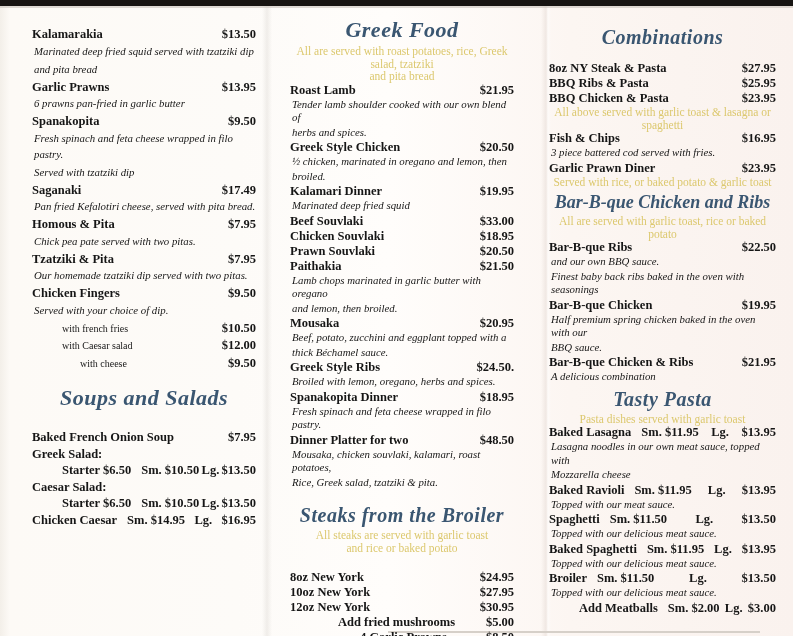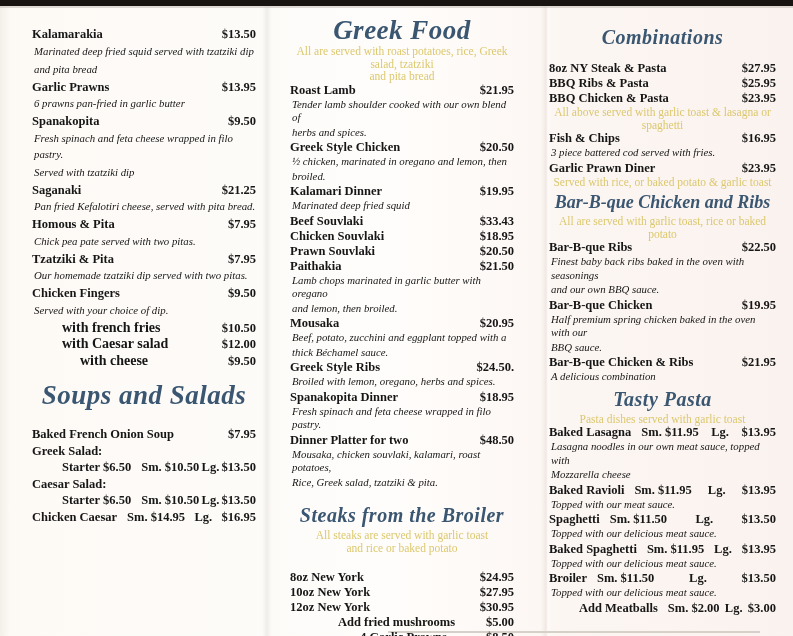--- a/index.html
+++ b/index.html
@@ -26,32 +26,32 @@
 
   .col{position:absolute;top:8px;display:block;}
   .col-left{left:32px;width:224px;padding-top:8px;}
   .col-mid{left:290px;width:224px;padding-top:6px;}
   .col-right{left:549px;width:227px;padding-top:14px;}
 
   .heading{
     text-align:center;font-style:italic;font-weight:bold;color:var(--heading);
     margin:3px 0 2px;letter-spacing:.5px;
   }
-  .h-xl{font-size:27px;line-height:26px;}
+  .h-xl{font-size:22px;line-height:26px;}
   .h-lg{font-size:20px;line-height:24px;}
   .h-md{font-size:18px;line-height:22px;letter-spacing:0;}
 
   .note-line{
     text-align:center;color:var(--note);font-size:11.5px;line-height:12.5px;font-weight:normal;
   }
 
   .row{display:flex;align-items:baseline;font-size:12.5px;font-weight:bold;}
   .col-loose .row{line-height:16.5px;}
   .col-tight .row{line-height:15px;}
-  .row.w-normal .iname{font-weight:bold;font-size:14px;}
+  .row.w-normal .iname{font-weight:normal;font-size:10px;}
   .iname{white-space:nowrap;}
   .imid{margin-left:10px;white-space:nowrap;}
   .ilg{margin-left:auto;white-space:nowrap;}
   .iprice{margin-left:auto;white-space:nowrap;}
   .ind-1{padding-left:30px;}
   .ind-2{padding-left:48px;}
   .ind-3{padding-left:70px;}
 
   .desc{font-style:italic;font-size:10.8px;margin-left:2px;}
   .col-loose .desc{line-height:16px;margin-bottom:2px;}
@@ -85,21 +85,21 @@
       </div>
       <div class="desc">6 prawns pan-fried in garlic butter</div>
       <div class="row">
         <span class="iname">Spanakopita</span>
         <span class="iprice">$9.50</span>
       </div>
       <div class="desc">Fresh spinach and feta cheese wrapped in filo pastry.</div>
       <div class="desc">Served with tzatziki dip</div>
       <div class="row">
         <span class="iname">Saganaki</span>
-        <span class="iprice">$21.25</span>
+        <span class="iprice">$17.49</span>
       </div>
       <div class="desc">Pan fried Kefalotiri cheese, served with pita bread.</div>
       <div class="row">
         <span class="iname">Homous &amp; Pita</span>
         <span class="iprice">$7.95</span>
       </div>
       <div class="desc">Chick pea pate served with two pitas.</div>
       <div class="row">
         <span class="iname">Tzatziki &amp; Pita</span>
         <span class="iprice">$7.95</span>
@@ -170,21 +170,21 @@
       </div>
       <div class="desc">½ chicken, marinated in oregano and lemon, then</div>
       <div class="desc">broiled.</div>
       <div class="row">
         <span class="iname">Kalamari Dinner</span>
         <span class="iprice">$19.95</span>
       </div>
       <div class="desc">Marinated deep fried squid</div>
       <div class="row">
         <span class="iname">Beef Souvlaki</span>
-        <span class="iprice">$33.43</span>
+        <span class="iprice">$33.00</span>
       </div>
       <div class="row">
         <span class="iname">Chicken Souvlaki</span>
         <span class="iprice">$18.95</span>
       </div>
       <div class="row">
         <span class="iname">Prawn Souvlaki</span>
         <span class="iprice">$20.50</span>
       </div>
       <div class="row">
@@ -268,22 +268,22 @@
         <span class="iprice">$23.95</span>
       </div>
       <div class="note-line">Served with rice, or baked potato &amp; garlic toast</div>
       <div class="heading h-md">Bar-B-que Chicken and Ribs</div>
       <div class="note-line">All are served with garlic toast, rice or baked</div>
       <div class="note-line">potato</div>
       <div class="row">
         <span class="iname">Bar-B-que Ribs</span>
         <span class="iprice">$22.50</span>
       </div>
+      <div class="desc">and our own BBQ sauce.</div>
       <div class="desc">Finest baby back ribs baked in the oven with seasonings</div>
-      <div class="desc">and our own BBQ sauce.</div>
       <div class="row">
         <span class="iname">Bar-B-que Chicken</span>
         <span class="iprice">$19.95</span>
       </div>
       <div class="desc">Half premium spring chicken baked in the oven with our</div>
       <div class="desc">BBQ sauce.</div>
       <div class="row">
         <span class="iname">Bar-B-que Chicken &amp; Ribs</span>
         <span class="iprice">$21.95</span>
       </div>

